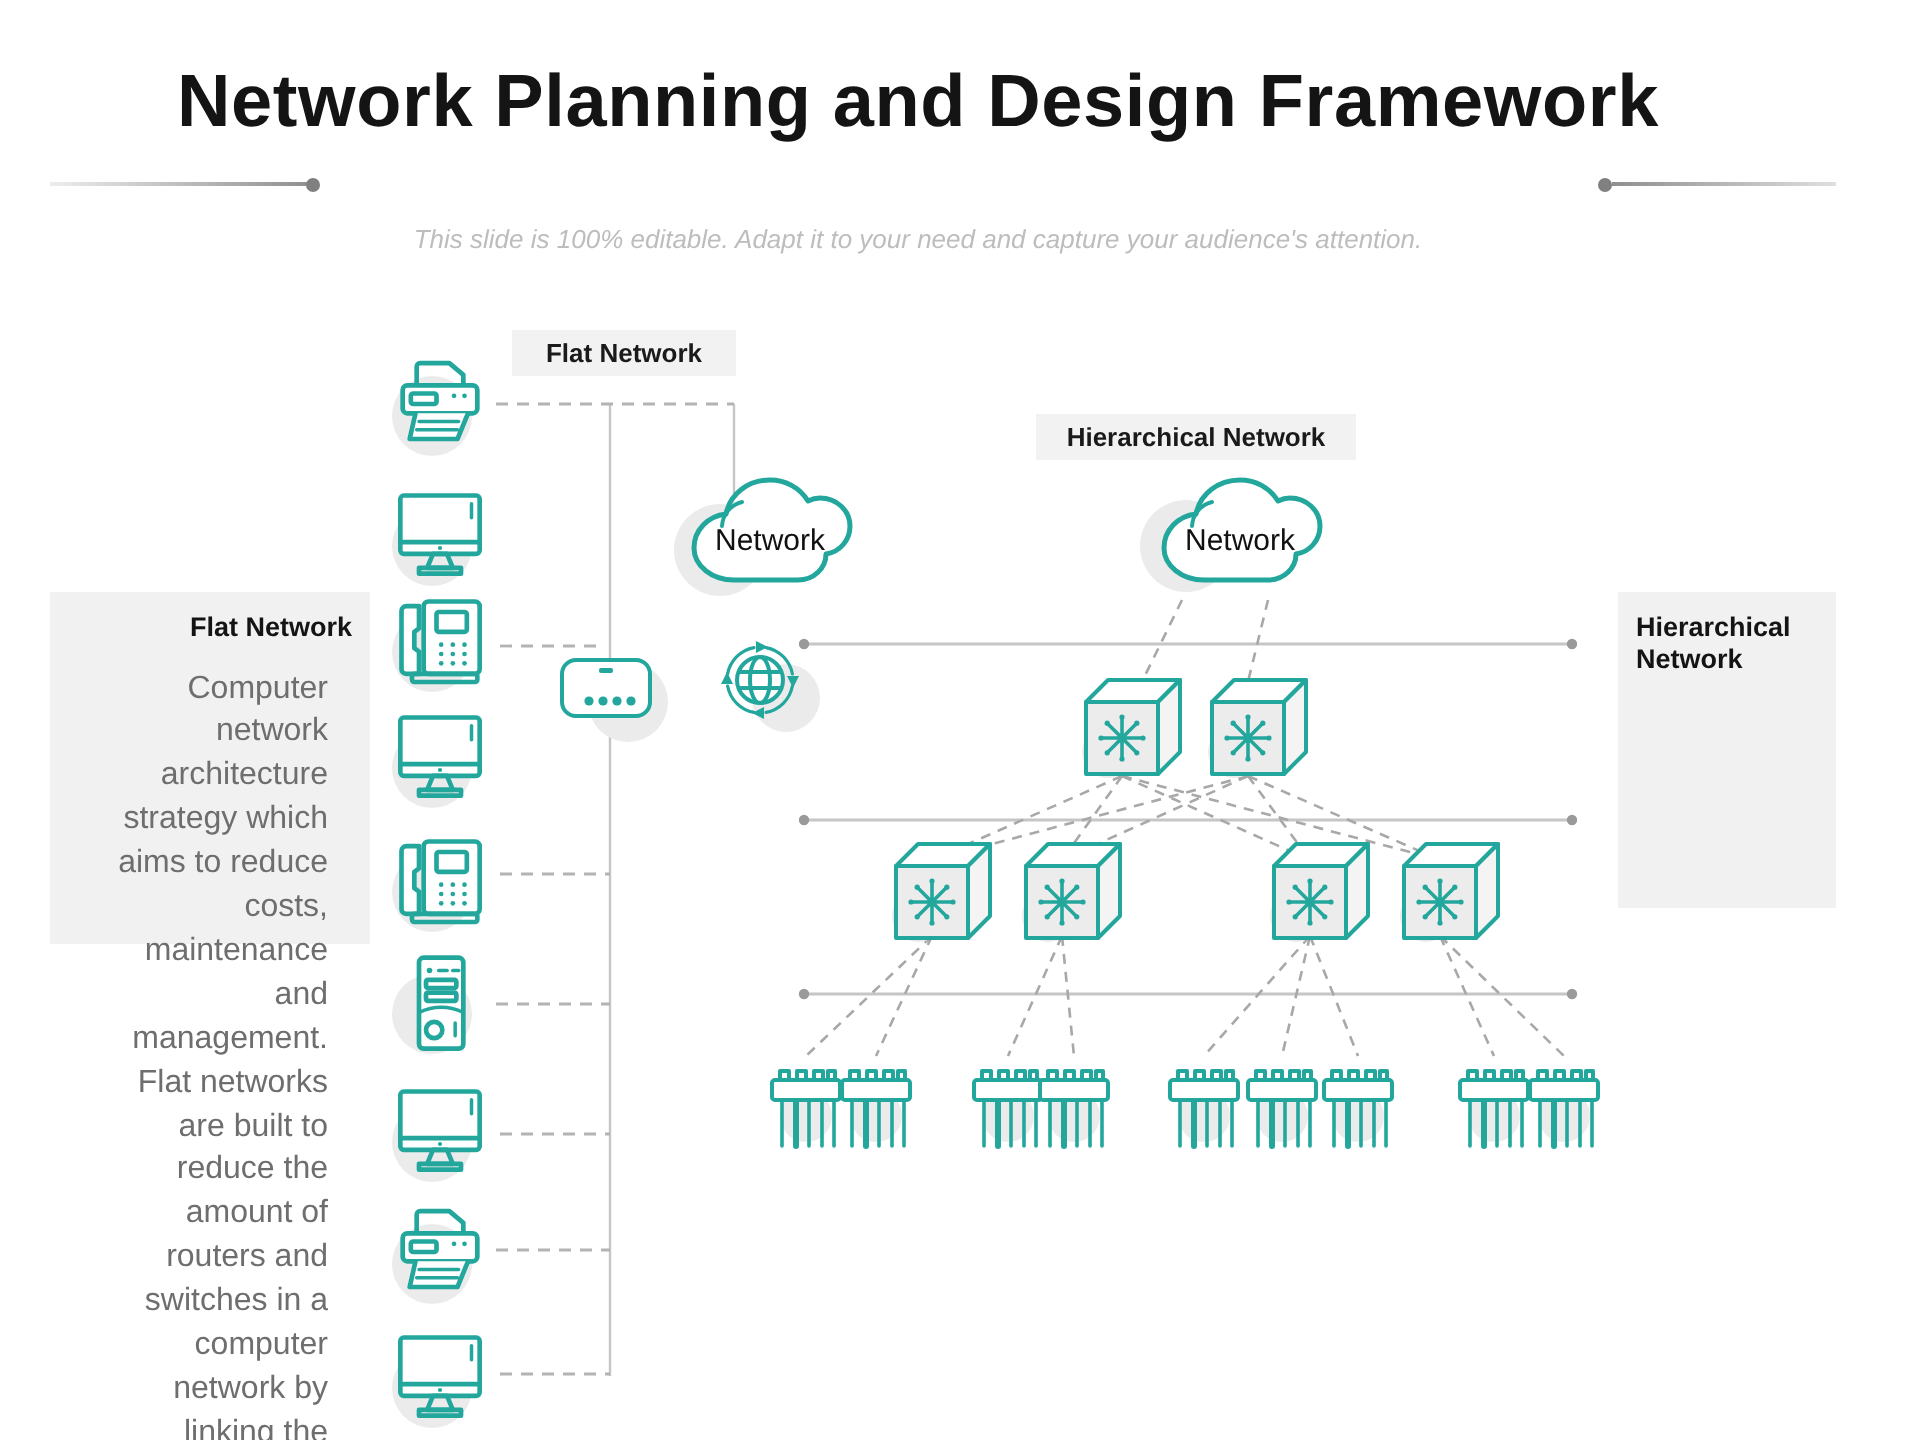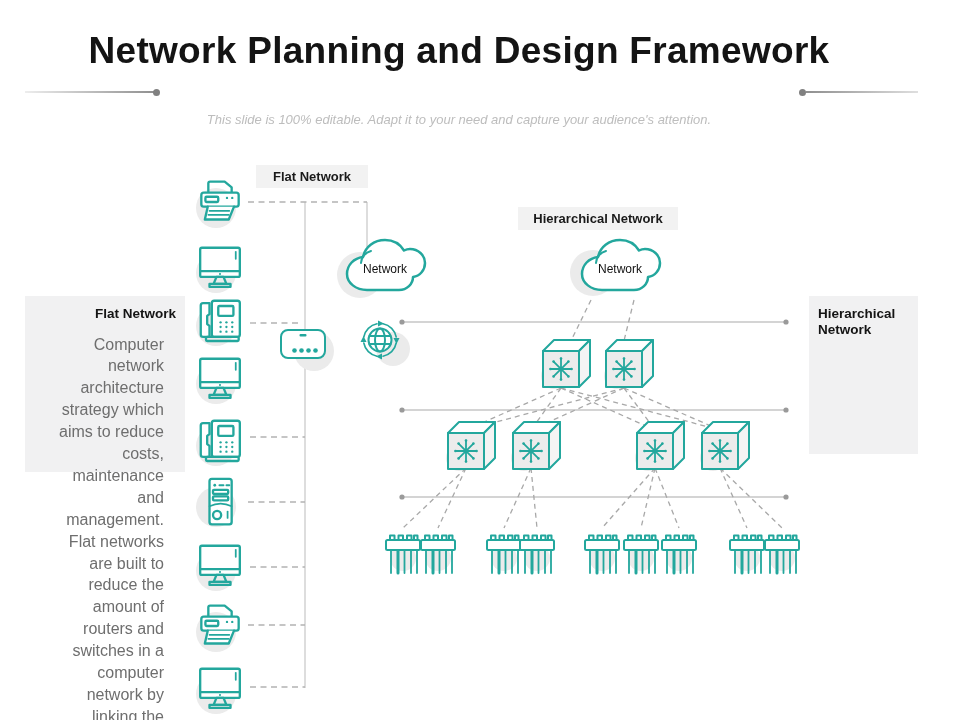--- a/index.html
+++ b/index.html
@@ -27,21 +27,21 @@
   .panel p{margin:12px;font-size:16px;line-height:1.37;color:#6e6e6e;}
   .panel.flat{left:25px;top:296px;width:160px;height:176px;text-align:right;}
   .panel.hier{left:809px;top:296px;width:131px;height:158px;text-align:left;}
   
   .slot{position:absolute;}
   .slot .bgc{position:absolute;border-radius:50%;background:#ebebeb;}
   .slot svg{position:relative;display:block;}
   .ic{stroke:#23a79d;stroke-width:2;fill:none;stroke-linecap:round;stroke-linejoin:round;}
   .f{fill:#23a79d;stroke:none;}
   .cloud-label{position:absolute;left:0;right:0;top:24px;text-align:center;
-               font-size:12px;color:#111;}
+               font-size:15px;color:#111;}
   #lines{position:absolute;left:0;top:0;pointer-events:none;}
 </style>
 </head>
 <body>
 
 <div class="stage">
 
   <div class="title">Network Planning and Design Framework</div>
   <div class="subtitle">This slide is 100% editable. Adapt it to your need and capture your audience's attention.</div>
   <div class="decor-line left"></div>

